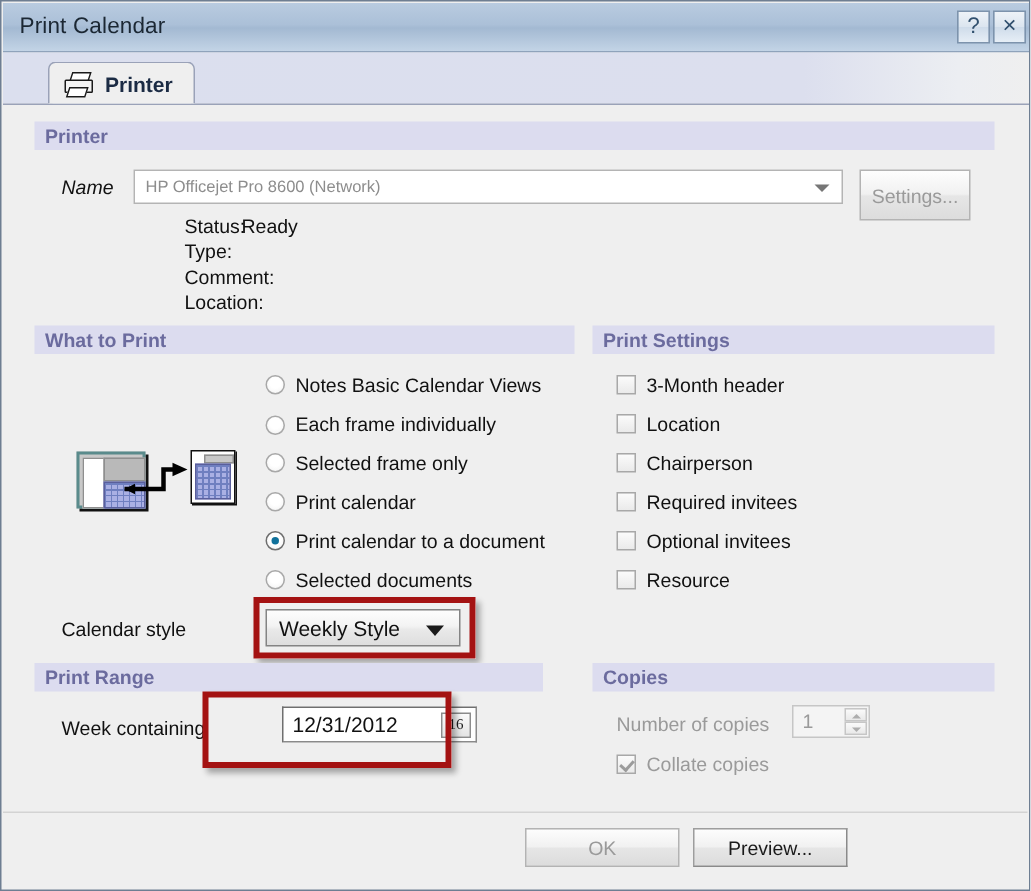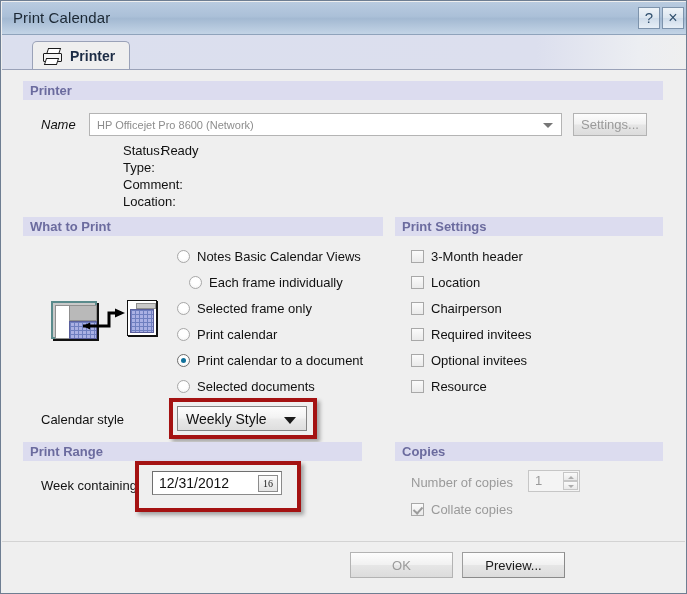--- a/index.html
+++ b/index.html
@@ -187,20 +187,21 @@
   }
 
   
   .textfield {
     position: absolute;
     box-sizing: border-box;
     background: #ffffff;
     border: 1px solid #8a8a8a;
     border-top-color: #6f6f6f;
     border-left-color: #6f6f6f;
+    margin-left: 36px;
   }
   .textfield .val {
     position: absolute; left: 6px; top: 0;
     line-height: 22px; font-size: 14px; color: #111;
   }
   .cal-btn {
     position: absolute;
     right: 3px; top: 3px;
     width: 20px; height: 17px;
     box-sizing: border-box;
@@ -379,21 +380,21 @@
 
   <div class="sect-head" style="left:22px; top:80px; width:640px;">Printer</div>
 
   <div class="lbl" style="left:40px; top:116px;font-style:italic;">Name</div>
 
   <div class="combo" style="left:88px; top:112px; width:473px; height:23px;">
     <span class="val">HP Officejet Pro 8600 (Network)</span>
     <span class="arrow"></span>
   </div>
 
-  <div class="btn disabled" style="left:572px; top:112px; width:74px; height:23px;">Settings...</div>
+  <div class="btn disabled" style="left:572px; top:112px; width:74px; height:34px;">Settings...</div>
 
   <div class="lbl" style="left:122px; top:142px;">Status:</div>
   <div class="lbl" style="left:160px; top:142px;">Ready</div>
 
   <div class="lbl" style="left:122px; top:159px;">Type:</div>
   <div class="lbl" style="left:122px; top:176px;">Comment:</div>
   <div class="lbl" style="left:122px; top:193px;">Location:</div>
 
   <div class="sect-head" style="left:22px; top:216px; width:360px;">What to Print</div>
 
@@ -411,21 +412,21 @@
     <div class="doc">
       <div class="bar"></div>
         <div class="grid"></div>
     </div>
   </div>
 
   <div class="opt" style="left:176px; top:248px;">
     <span class="radio"></span>
     <span class="txt">Notes Basic Calendar Views</span>
   </div>
-  <div class="opt" style="left:188px; top:274px;">
+  <div class="opt" style="left:176px; top:274px;align-items:flex-end;">
     <span class="radio"></span>
     <span class="txt">Each frame individually</span>
   </div>
   <div class="opt" style="left:176px; top:300px;">
     <span class="radio"></span>
     <span class="txt">Selected frame only</span>
   </div>
   <div class="opt" style="left:176px; top:326px;">
     <span class="radio"></span>
     <span class="txt">Print calendar</span>

